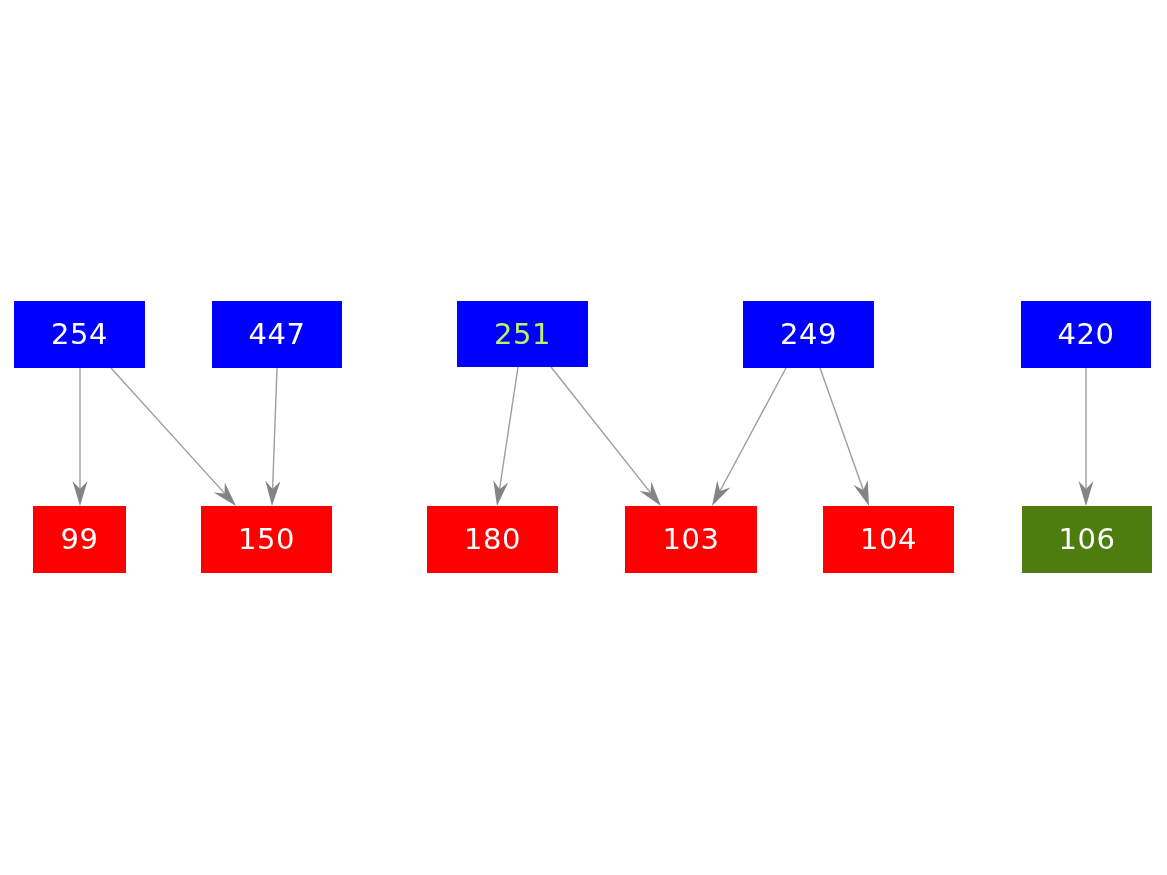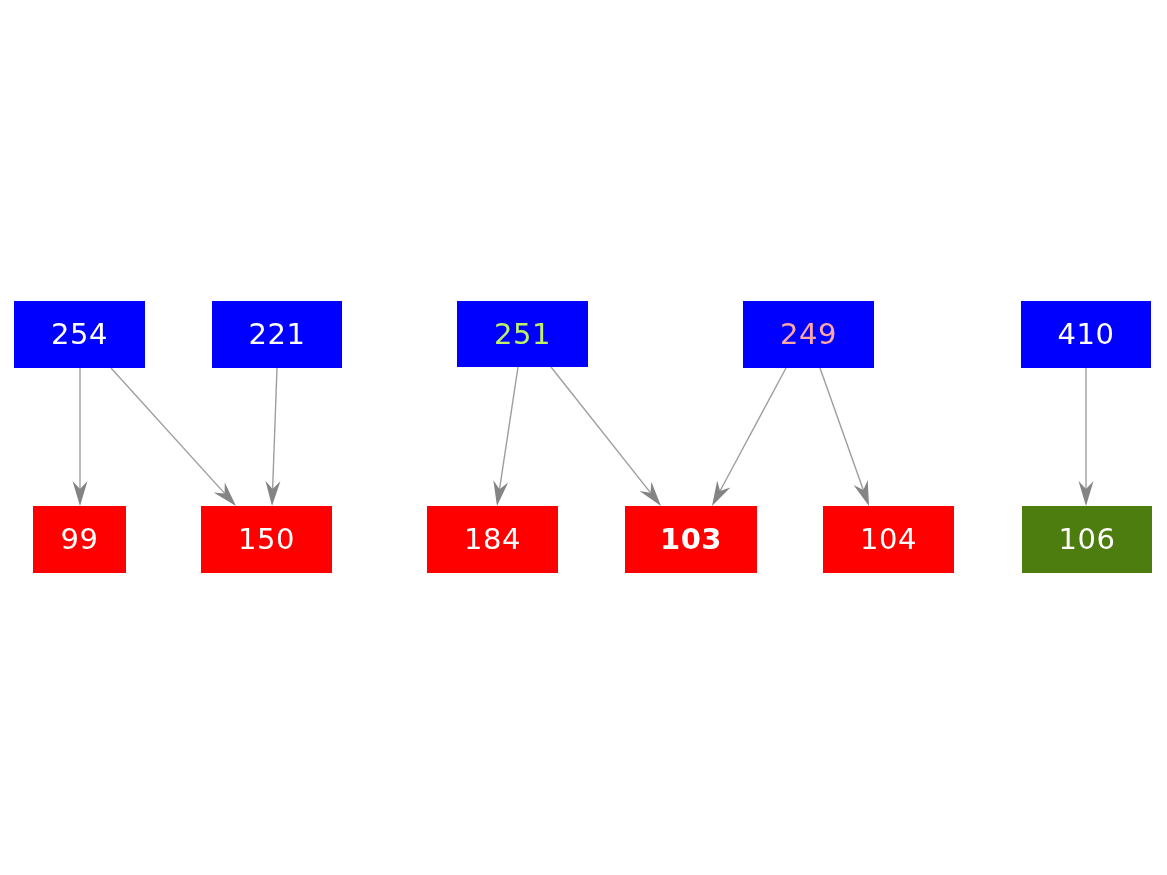--- a/index.html
+++ b/index.html
@@ -52,24 +52,24 @@
       <polygon points="661,506 639.6048375627369,491.0501831354654 650.4505065899322,492.66927650909616 651.3672406429461,481.7418065971703" fill="#848484"></polygon>
       <line x1="786" y1="368" x2="720.0337887591771" y2="491.01806961126437" stroke="#9e9e9e" stroke-width="1.4"></line>
       <polygon points="712,506 717.2047200625829,480.4234308581048 720.0337887591771,491.01806961126437 730.424070405585,487.51206799855515" fill="#848484"></polygon>
       <line x1="820" y1="368" x2="863.3117067692708" y2="489.9799088603953" stroke="#9e9e9e" stroke-width="1.4"></line>
       <polygon points="869,506 853.5671756285137,484.9505835729619 863.3117067692708,489.9799088603953 867.7025501634591,479.93150131055376" fill="#848484"></polygon>
       <line x1="1086" y1="368" x2="1086" y2="489" stroke="#9e9e9e" stroke-width="1.4"></line>
       <polygon points="1086,506 1078.5,481 1086,489 1093.5,481" fill="#848484"></polygon>
     </svg>
   <div id="node-layer">
       <div class="graph-node" style="left: 14px; top: 301px; width: 131px; height: 67px; background: rgb(0, 0, 255); color: rgb(255, 255, 255);">254</div>
-      <div class="graph-node" style="left: 212px; top: 301px; width: 130px; height: 67px; background: rgb(0, 0, 255); color: rgb(255, 255, 255);">221</div>
+      <div class="graph-node" style="left: 212px; top: 301px; width: 130px; height: 67px; background: rgb(0, 0, 255); color: rgb(255, 255, 255);">447</div>
       <div class="graph-node" style="left: 457px; top: 301px; width: 131px; height: 66px; background: rgb(0, 0, 255); color: #bef264;">251</div>
-      <div class="graph-node" style="left: 743px; top: 301px; width: 131px; height: 67px; background: rgb(0, 0, 255); color: #fca5a5;">249</div>
-      <div class="graph-node" style="left: 1021px; top: 301px; width: 130px; height: 67px; background: rgb(0, 0, 255); color: rgb(255, 255, 255);">410</div>
+      <div class="graph-node" style="left: 743px; top: 301px; width: 131px; height: 67px; background: rgb(0, 0, 255); color: #ffffff;">249</div>
+      <div class="graph-node" style="left: 1021px; top: 301px; width: 130px; height: 67px; background: rgb(0, 0, 255); color: rgb(255, 255, 255);">420</div>
       <div class="graph-node" style="left: 33px; top: 506px; width: 93px; height: 67px; background: rgb(255, 0, 0); color: #ffffff;">99</div>
       <div class="graph-node" style="left: 201px; top: 506px; width: 131px; height: 67px; background: rgb(255, 0, 0); color: rgb(255, 255, 255);">150</div>
-      <div class="graph-node" style="left: 427px; top: 506px; width: 131px; height: 67px; background: rgb(255, 0, 0); color: rgb(255, 255, 255);">184</div>
-      <div class="graph-node" style="left: 625px; top: 506px; width: 132px; height: 67px; background: rgb(255, 0, 0); color: rgb(255, 255, 255); font-weight: bold;">103</div>
+      <div class="graph-node" style="left: 427px; top: 506px; width: 131px; height: 67px; background: rgb(255, 0, 0); color: rgb(255, 255, 255);">180</div>
+      <div class="graph-node" style="left: 625px; top: 506px; width: 132px; height: 67px; background: rgb(255, 0, 0); color: rgb(255, 255, 255);">103</div>
       <div class="graph-node" style="left: 823px; top: 506px; width: 131px; height: 67px; background: rgb(255, 0, 0); color: rgb(255, 255, 255);">104</div>
       <div class="graph-node" style="left: 1022px; top: 506px; width: 130px; height: 67px; background: #4d7c0f; color: rgb(255, 255, 255);">106</div>
     </div>
 </div>
 
 </body></html>

